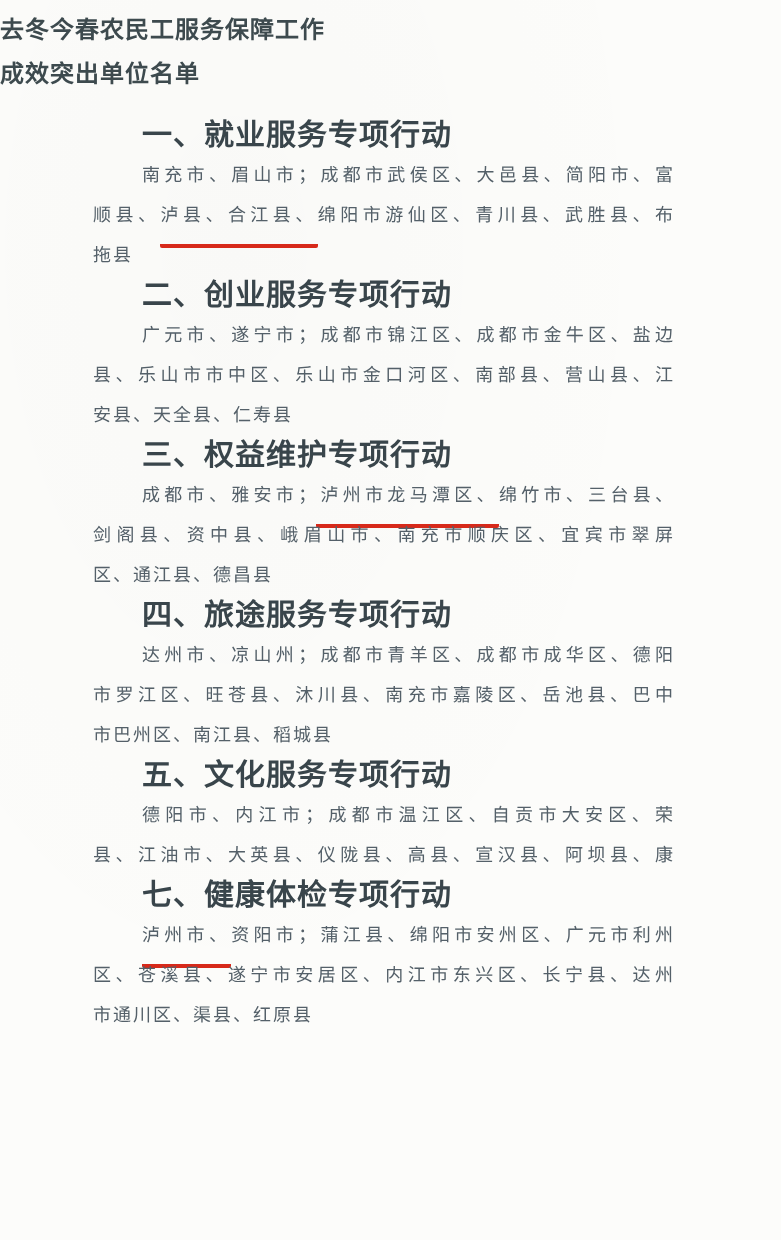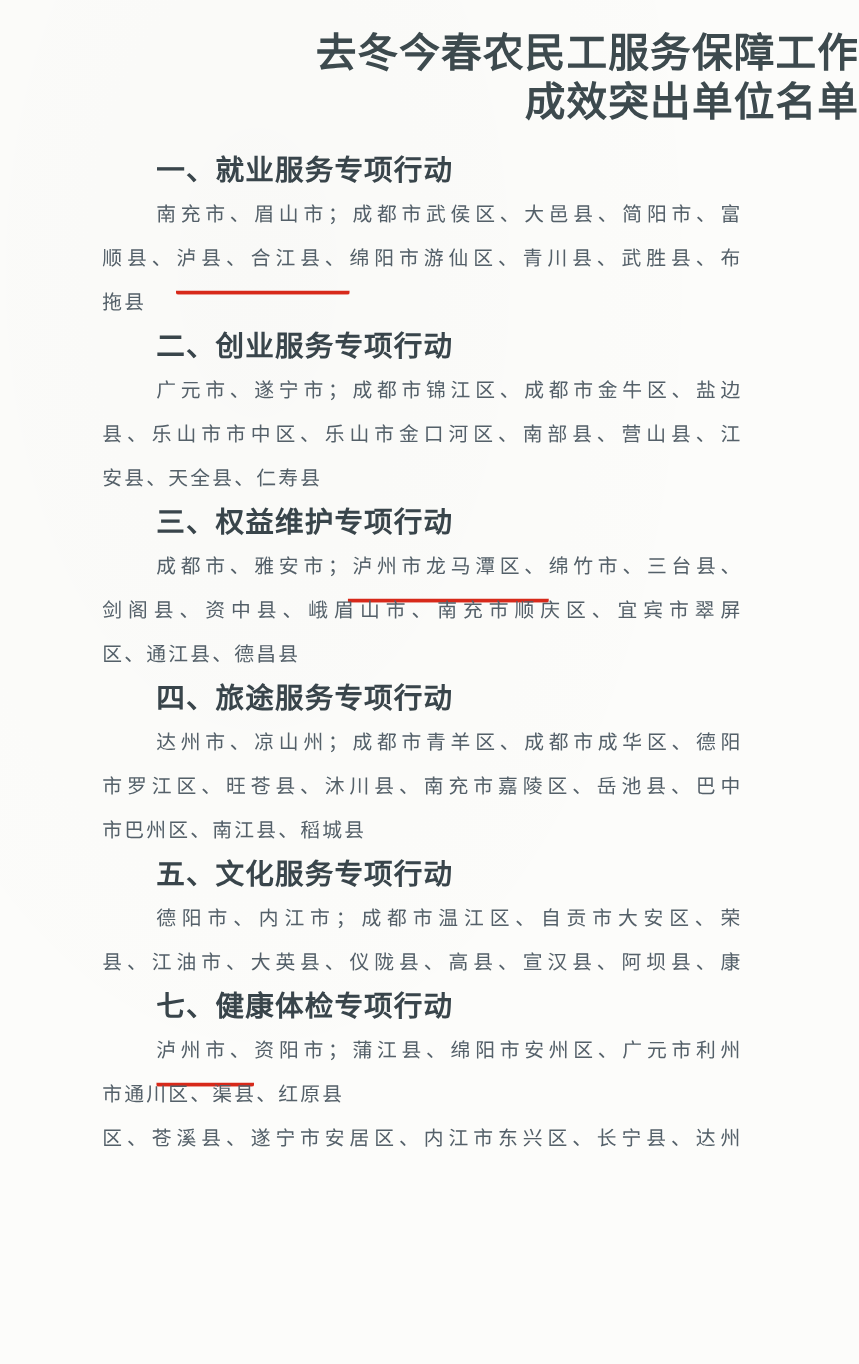--- a/index.html
+++ b/index.html
@@ -9,37 +9,37 @@
     width: 781px;
     height: 1240px;
     margin: 0 auto;
     overflow: hidden;
     background:
       radial-gradient(ellipse at 30% 20%, rgba(0,0,0,0.012), transparent 60%),
       #fcfcfa;
     font-family: "Liberation Serif", "DejaVu Serif", serif;
   }
   .title {
-    padding-top: 28px;
-    text-align: right;
+    padding-top: 8px;
+    text-align: left;
     font-weight: bold;
-    font-size: 37px;
+    font-size: 24px;
     line-height: 44px;
     letter-spacing: 1px;
     color: #3d4a4e;
   }
   .title-line { display: block; }
   .content {
     width: 580px;
     margin: 19px 0 0 93px;
   }
   .heading {
     font-family: "Liberation Sans", "DejaVu Sans", sans-serif;
     font-weight: bold;
-    font-size: 26px;
+    font-size: 30px;
     line-height: 40px;
     padding-left: 49px;
     letter-spacing: 1px;
     color: #39454b;
   }
   .line {
     font-size: 18px;
     line-height: 40px;
     letter-spacing: 2px;
     color: #546069;
@@ -101,18 +101,18 @@
     <section>
       <div class="heading">五、文化服务专项行动</div>
       <div class="line jst ind"><span>德阳市、内江市；成都市温江区、自贡市大安区、荣</span></div>
       <div class="line jst"><span>县、江油市、大英县、仪陇县、高县、宣汉县、阿坝县、康</span></div>
     </section>
 
 
     <section>
       <div class="heading">七、健康体检专项行动</div>
       <div class="line jst ind"><span class="ul-red">泸州市、</span><span>资阳市；蒲江县、绵阳市安州区、广元市利州</span></div>
+      <div class="line jst"><span>区、苍溪县、遂宁市安居区、内江市东兴区、长宁县、达州</span></div>
       <div class="line"><span>市通川区、渠县、红原县</span></div>
-      <div class="line jst"><span>区、苍溪县、遂宁市安居区、内江市东兴区、长宁县、达州</span></div>
     </section>
 
   </div>
 </div>
 
 </body></html>

